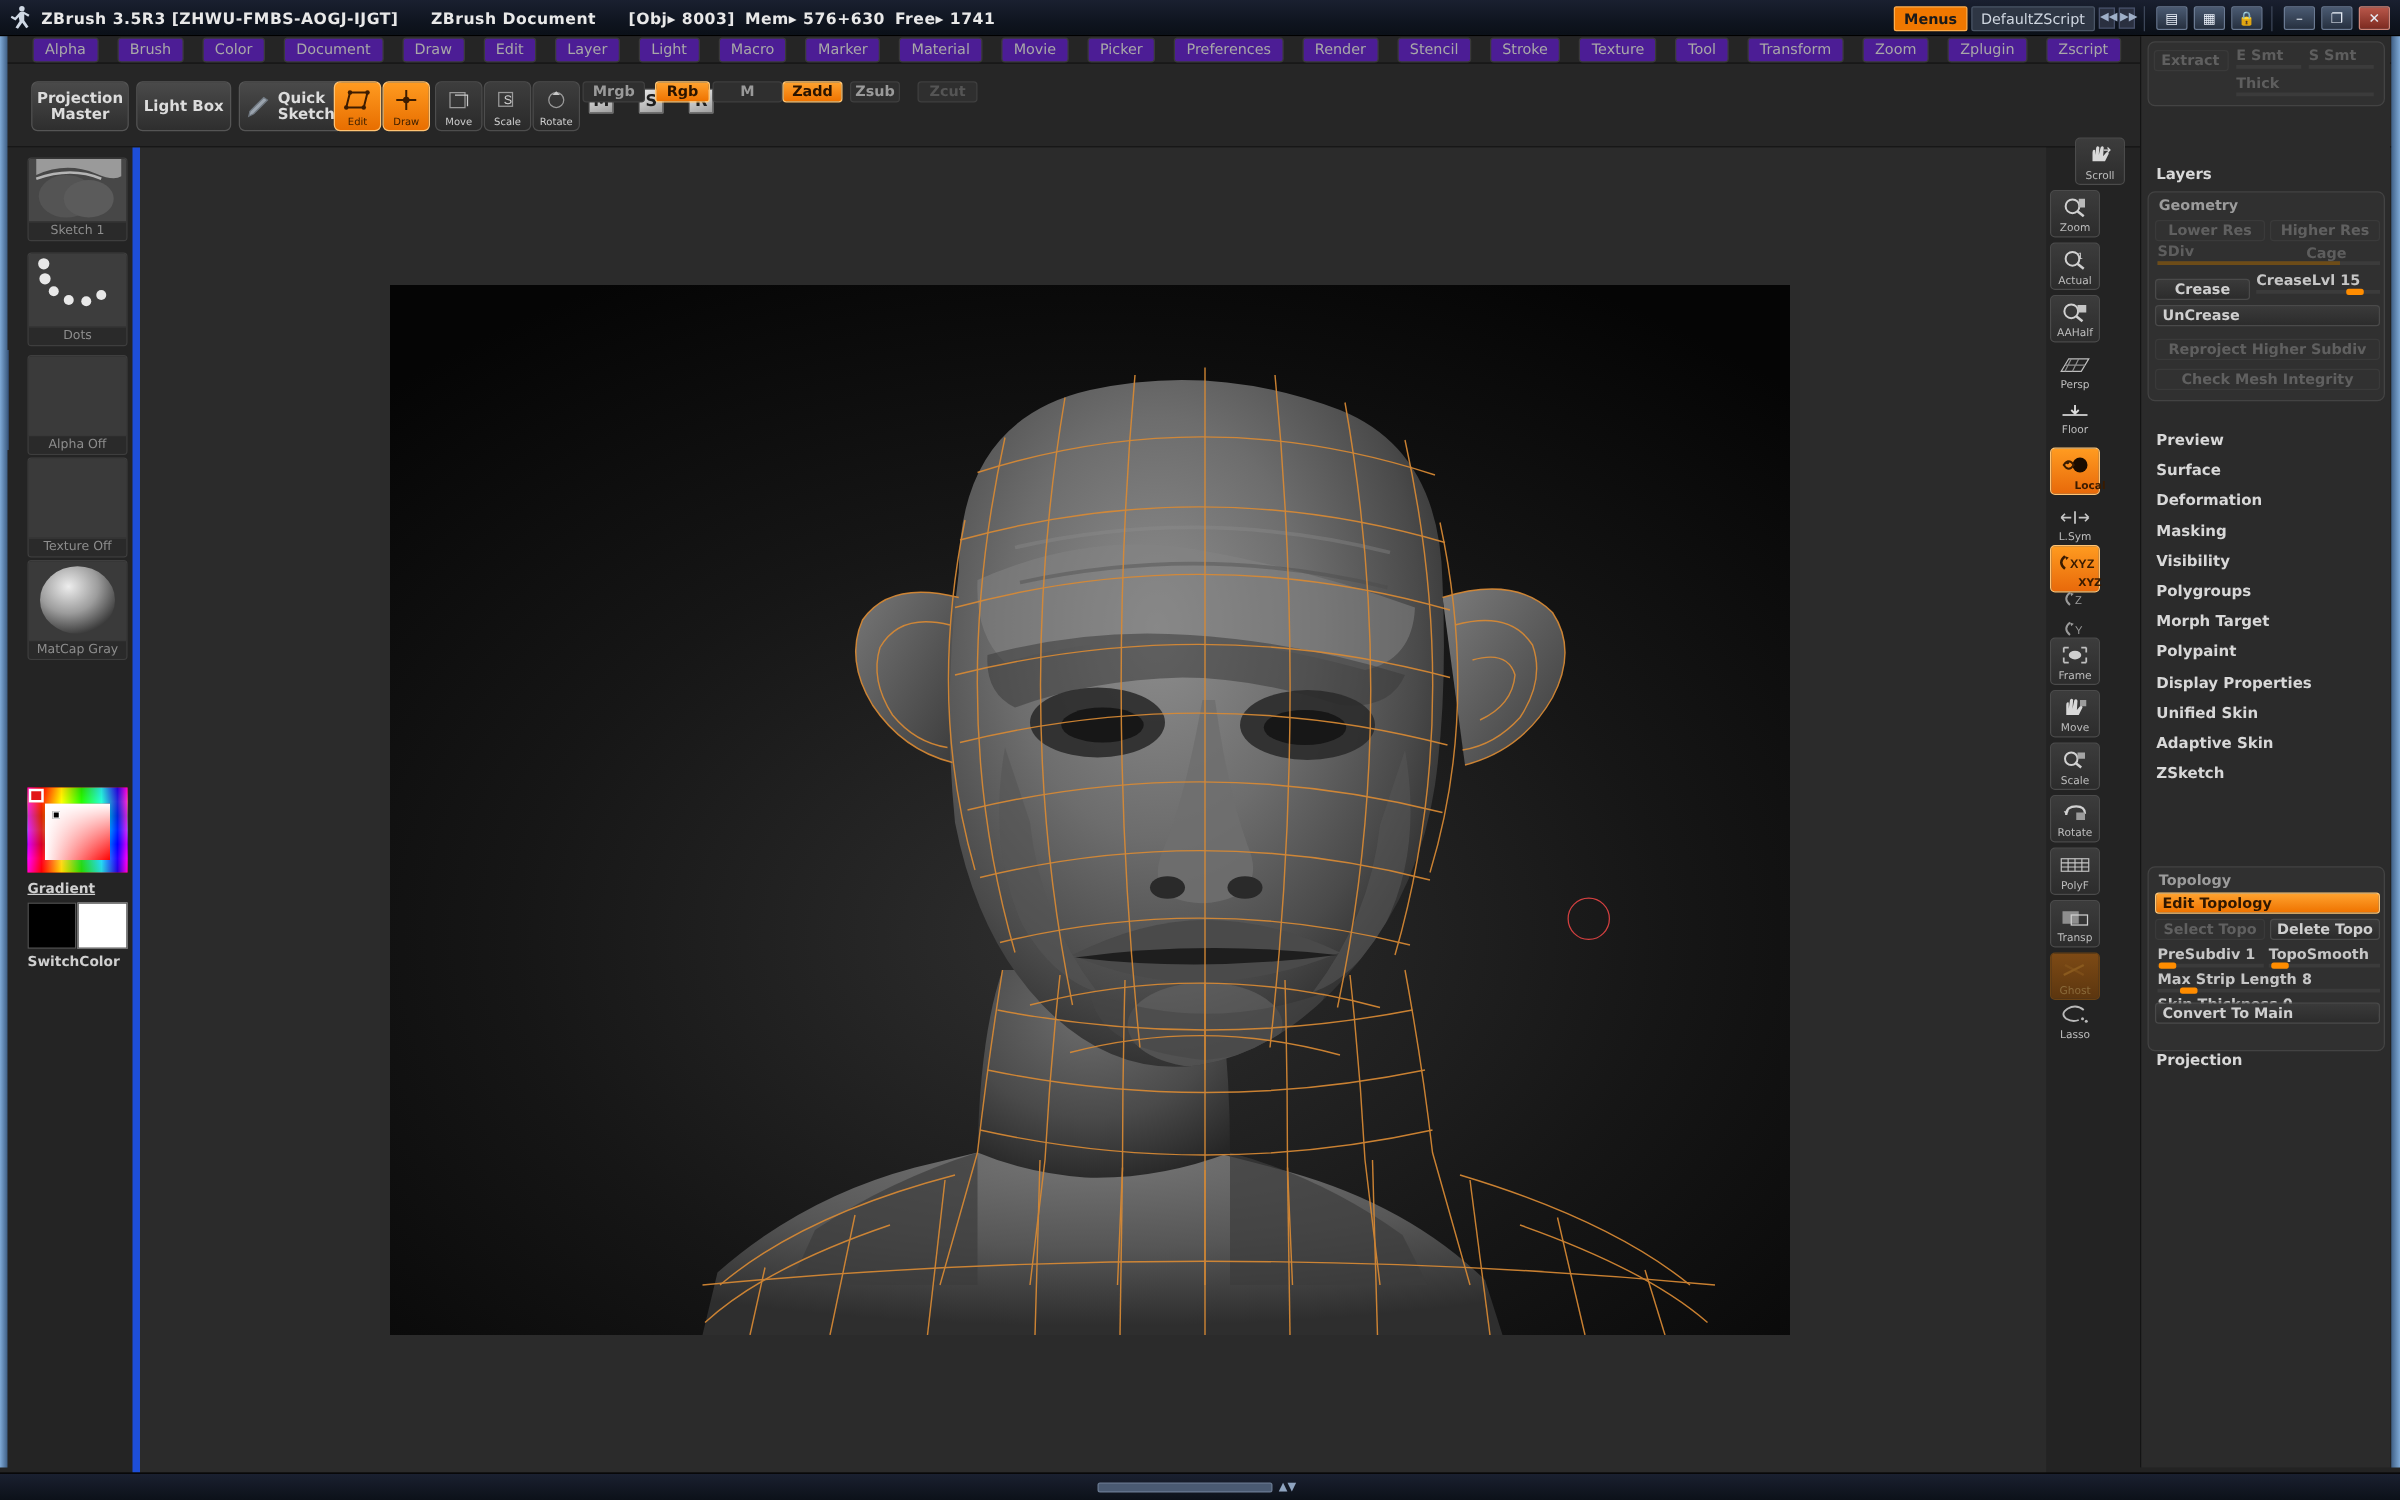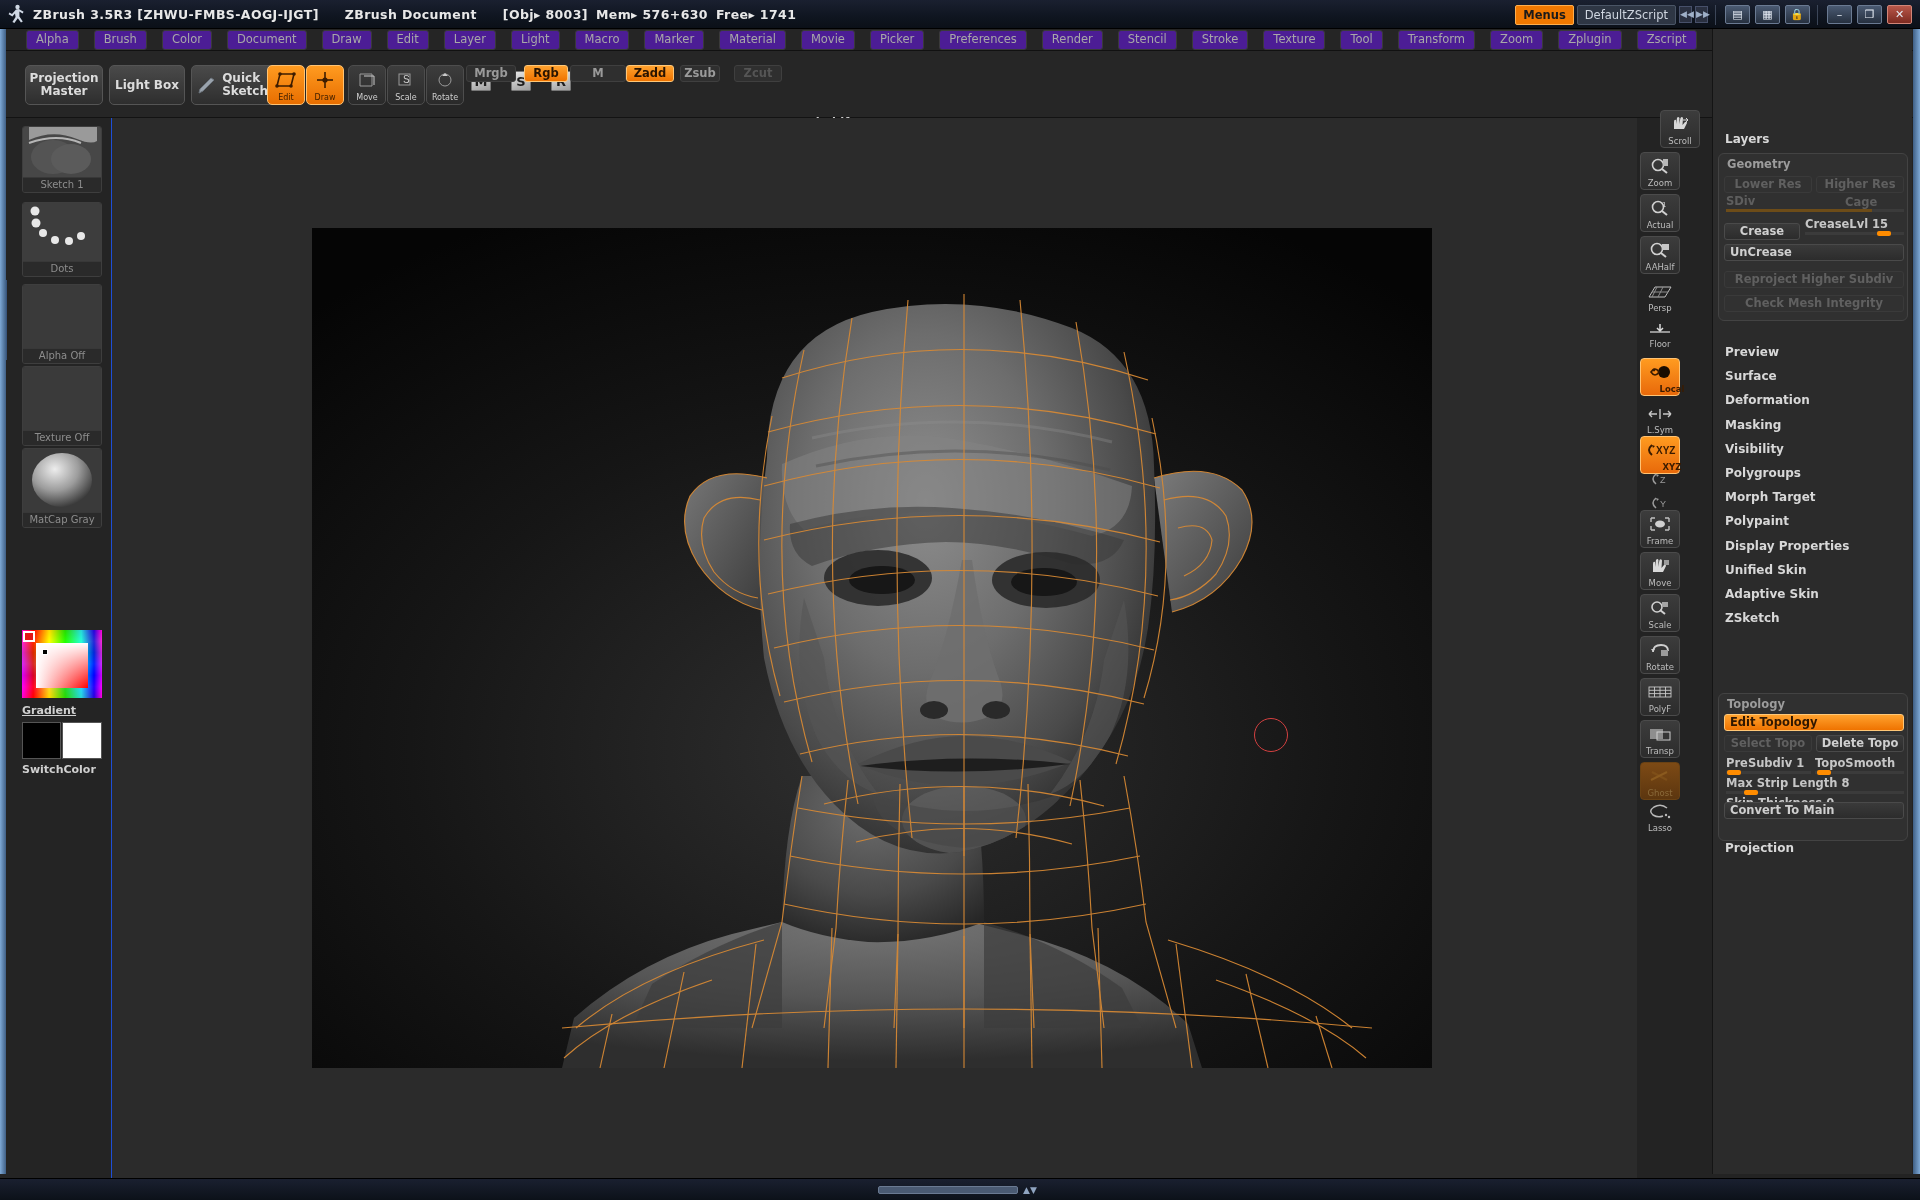--- a/index.html
+++ b/index.html
@@ -105,21 +105,21 @@
   .sl .sl-txt .v { color:#fff; }
   .sl .sl-track { position:absolute; left:0; bottom:0; height:3px; background:#3a3a3a; width:100%; }
   .sl .sl-fill { position:absolute; left:0; bottom:0; height:3px; background:#6b4a16; }
   .sl .sl-knob { position:absolute; bottom:-1px; width:13px; height:5px; background:#ff8c00; border-radius:2px; }
 
   .pointinfo { position:absolute; font-size:11.5px; font-weight:bold; color:#cfcfcf; white-space:nowrap; }
 
   
   .leftshelf {
     position:absolute; left:0; top:118px; width:112px; height:1060px;
-    background:#242424; border-right:1px solid #1d4ed8;
+    background:#242424; border-right:6px solid #1d4ed8;
   }
   .ls-tile {
     position:absolute; left:22px; width:80px; background:#2b2b2b;
     border:1px solid #3e3e3e; border-radius:3px; overflow:hidden;
   }
   .ls-tile .thumb { width:100%; background:#3a3a3a; position:relative; overflow:hidden; }
   .ls-tile .cap {
     height:15px; line-height:14px; text-align:center; font-size:10px;
     color:#8d8d8d; background:#2a2a2a; border-top:1px solid #383838;
     white-space:nowrap; overflow:hidden;
@@ -814,20 +814,35 @@
             <circle cx="19" cy="11" r="1.2" fill="#b9b9b9"></circle>
             <circle cx="22" cy="13" r="1.2" fill="#b9b9b9"></circle>
           </svg>
         </span>
         <span class="vl">Lasso</span>
       </div>
     </div>
 
   <div class="rpanel">
 
+    <div class="r-group" style="top:4px; height:52px;">
+      <div class="r-btn ghost" style="left:4px; top:6px; width:60px;">Extract</div>
+      <div class="r-sl" style="left:70px; top:4px; width:52px;">
+        <div class="t dim">E Smt</div>
+        <div class="trk"></div>
+      </div>
+      <div class="r-sl" style="left:128px; top:4px; width:52px;">
+        <div class="t dim">S Smt</div>
+        <div class="trk"></div>
+      </div>
+      <div class="r-sl" style="left:70px; top:26px; width:110px;">
+        <div class="t dim">Thick</div>
+        <div class="trk"></div>
+      </div>
+    </div>
 
     <div class="r-title" style="top:103px;">Layers</div>
 
     <div class="r-group" style="top:124px; height:168px;">
       <div class="r-grouphdr">Geometry</div>
       <div class="r-btn ghost ctr" style="left:5px; top:22px; width:88px;">Lower Res</div>
       <div class="r-btn ghost ctr" style="left:97px; top:22px; width:88px;">Higher Res</div>
 
       <div class="r-sl" style="left:7px; top:41px; width:178px;">
         <div class="t dim">SDiv</div>

